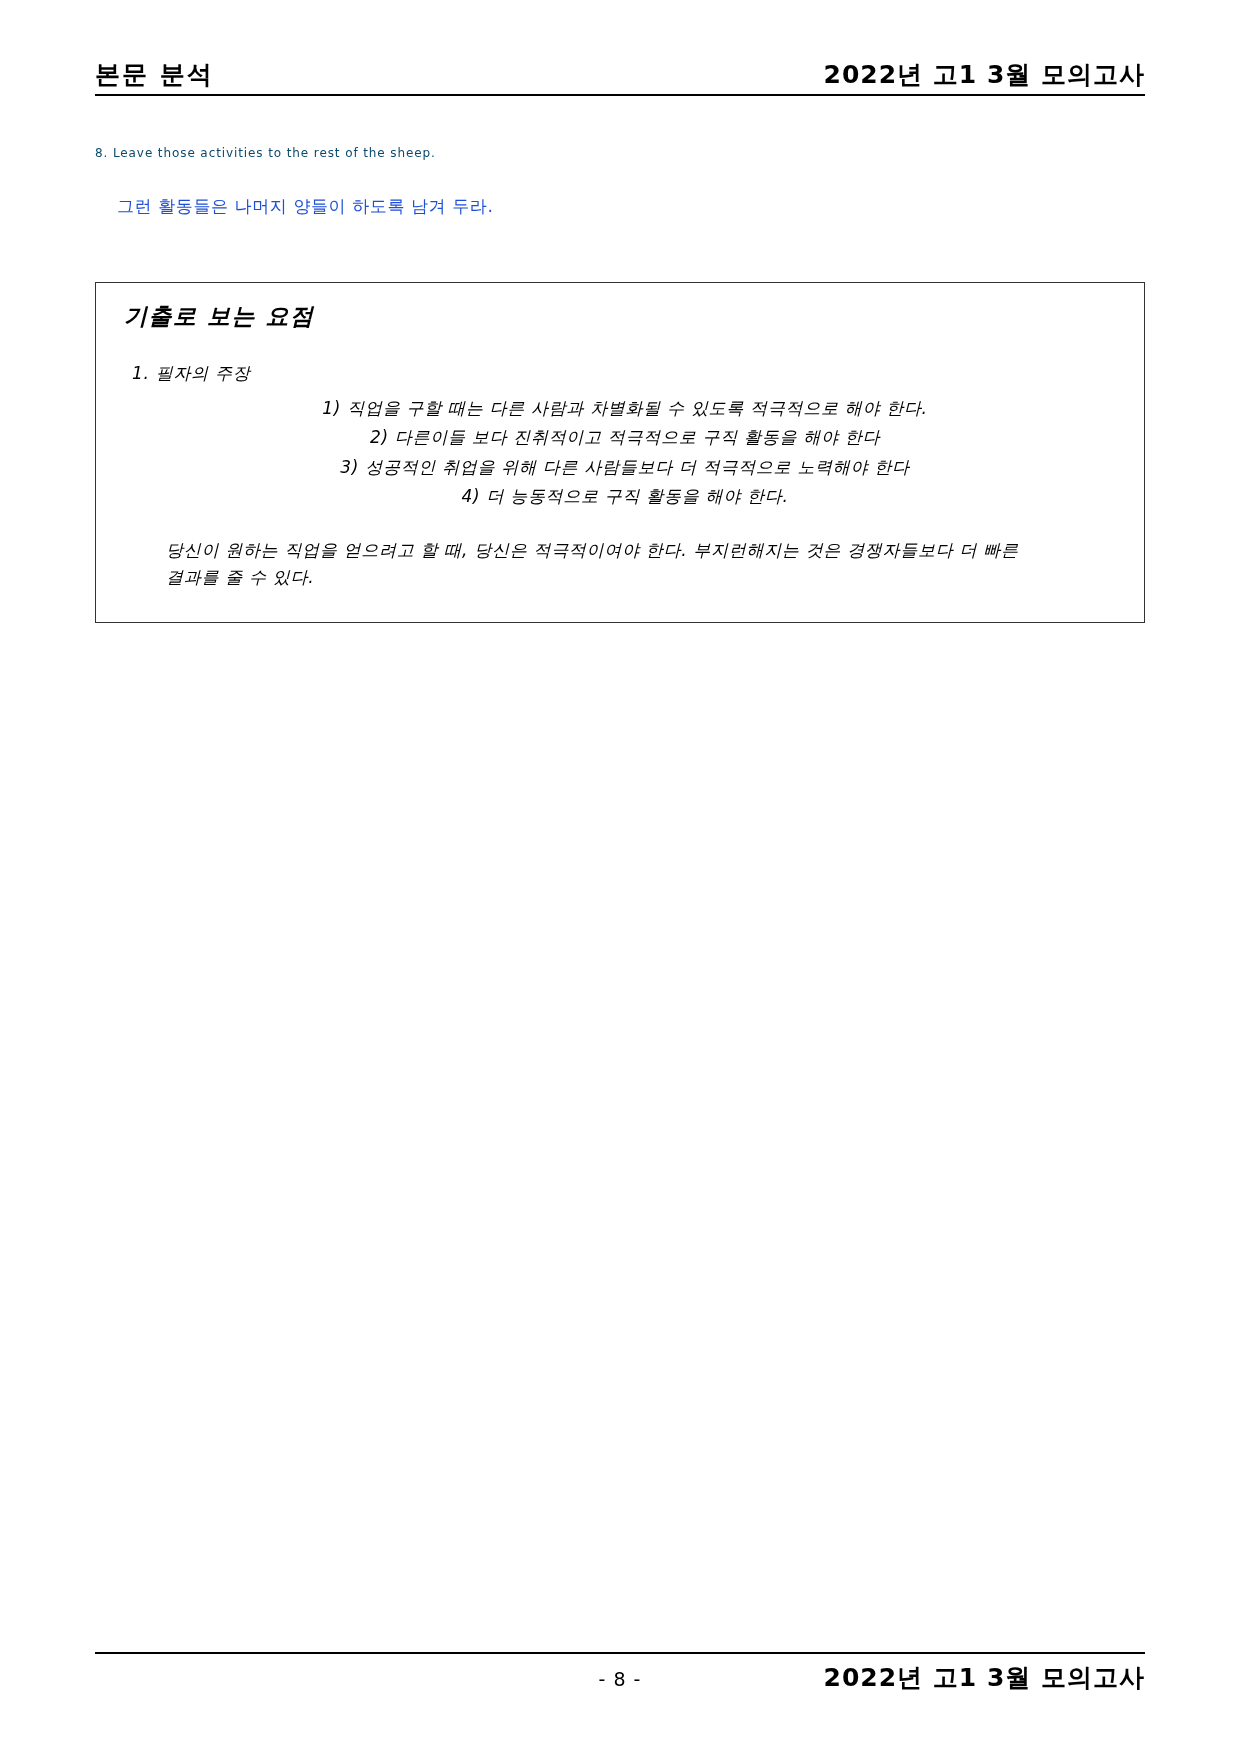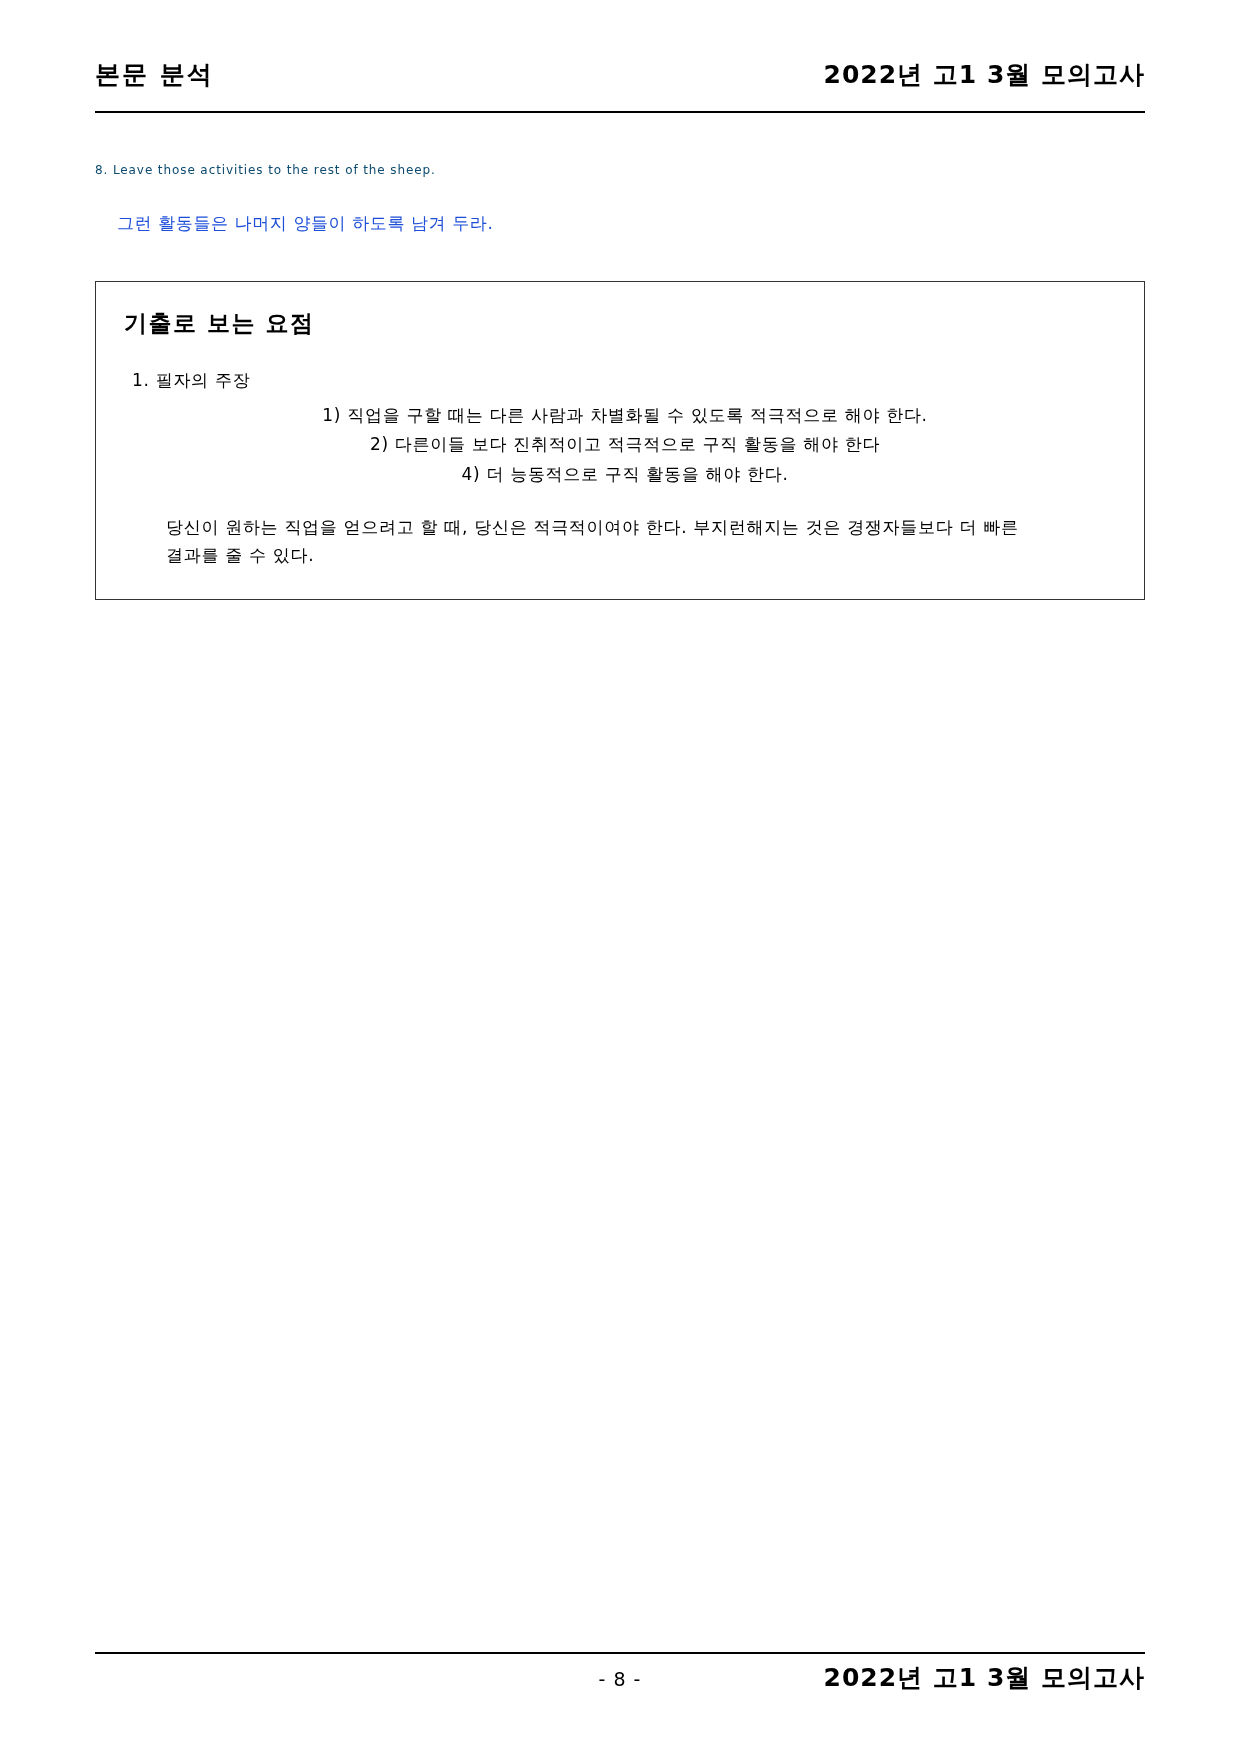--- a/index.html
+++ b/index.html
@@ -21,21 +21,21 @@
     box-sizing: border-box;
     padding: 0 95px;
   }
 
   
   .header {
     display: flex;
     align-items: flex-end;
     justify-content: space-between;
     padding-top: 58px;
-    padding-bottom: 20px;
+    padding-bottom: 3px;
     border-bottom: 2px solid #000;
   }
   .header-left {
     font-size: 25px;
     font-weight: bold;
     letter-spacing: 2px;
   }
   .header-right {
     font-size: 25px;
     font-weight: bold;
@@ -56,24 +56,25 @@
     font-size: 17px;
     letter-spacing: 0.6px;
     color: #1d4ed8;
     margin-top: 32px;
     margin-left: 22px;
     line-height: 1.5;
   }
 
   
   .box {
-    margin-top: 44px;
+    margin-top: 62px;
     border: 1px solid #333;
-    padding: 26px 28px 30px 28px;
+    padding: 18px 28px 30px 28px;
     box-sizing: border-box;
+    font-style: italic;
   }
   .box-title {
     font-size: 23px;
     font-weight: bold;
     letter-spacing: 1.5px;
     margin-bottom: 30px;
   }
   .qgroup {
     margin-bottom: 26px;
   }
@@ -157,20 +158,21 @@
     <div class="kor-line">그런 활동들은 나머지 양들이 하도록 남겨 두라.</div>
   </div>
 
   <div class="box">
     <div class="box-title">기출로 보는 요점</div>
 
     <div class="qgroup">
       <div class="q-head">1. 필자의 주장</div>
       <div class="q-item">1) 직업을 구할 때는 다른 사람과 차별화될 수 있도록 적극적으로 해야 한다.</div>
       <div class="q-item">2) 다른이들 보다 진취적이고 적극적으로 구직 활동을 해야 한다</div>
+      <div class="q-item">3) 성공적인 취업을 위해 다른 사람들보다 더 적극적으로 노력해야 한다</div>
       <div class="q-item">4) 더 능동적으로 구직 활동을 해야 한다.</div>
     </div>
 
     <div class="qgroup">
       <div class="q-sub kor">당신이 원하는 직업을 얻으려고 할 때, 당신은 적극적이여야 한다. 부지런해지는 것은 경쟁자들보다 더 빠른</div>
       <div class="q-sub kor">결과를 줄 수 있다.</div>
     </div>
   </div>
 
   <div class="footer">

